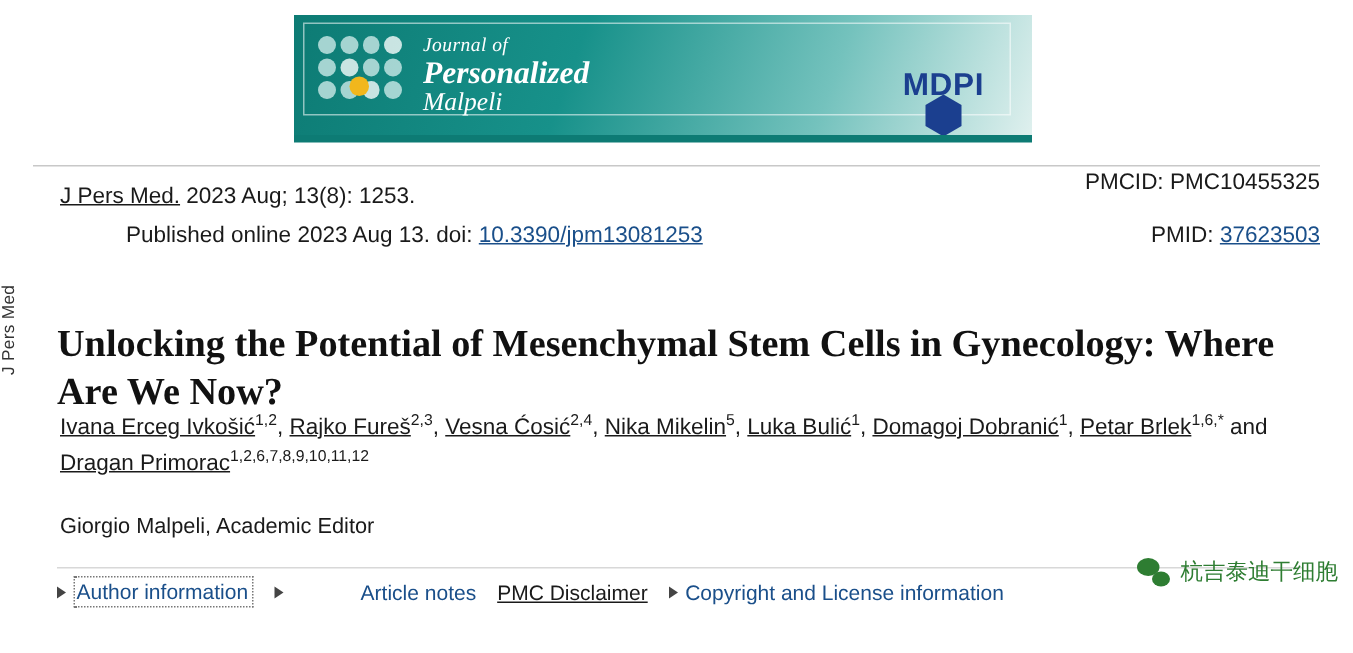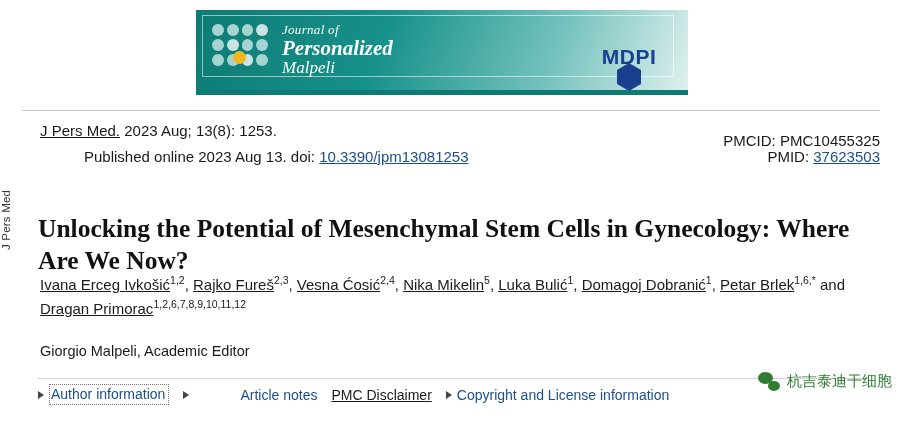--- a/index.html
+++ b/index.html
@@ -175,21 +175,21 @@
     position: absolute;
     left: 44px;
     top: 148px;
     font-size: 15px;
     color: #1a1a1a;
     margin-left: 40px;
   }
   .ids-1 {
     position: absolute;
     right: 22px;
-    top: 132px;
+    top: 113px;
     font-size: 15px;
     color: #1a1a1a;
     text-align: right;
   }
   .ids-2 {
     position: absolute;
     right: 22px;
     top: 148px;
     font-size: 15px;
     color: #1a1a1a;

